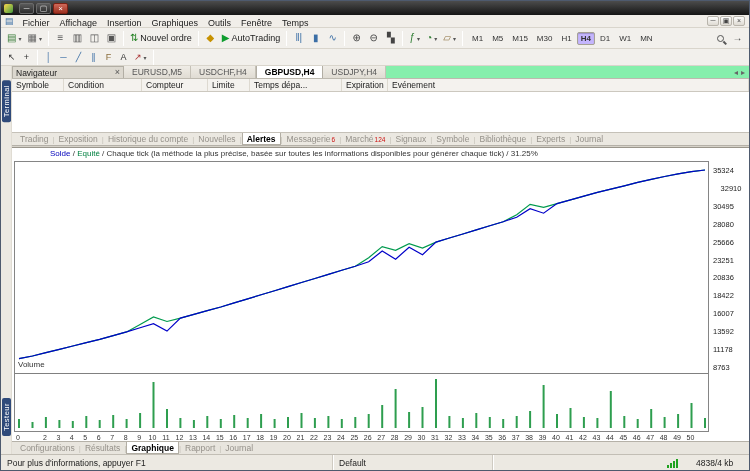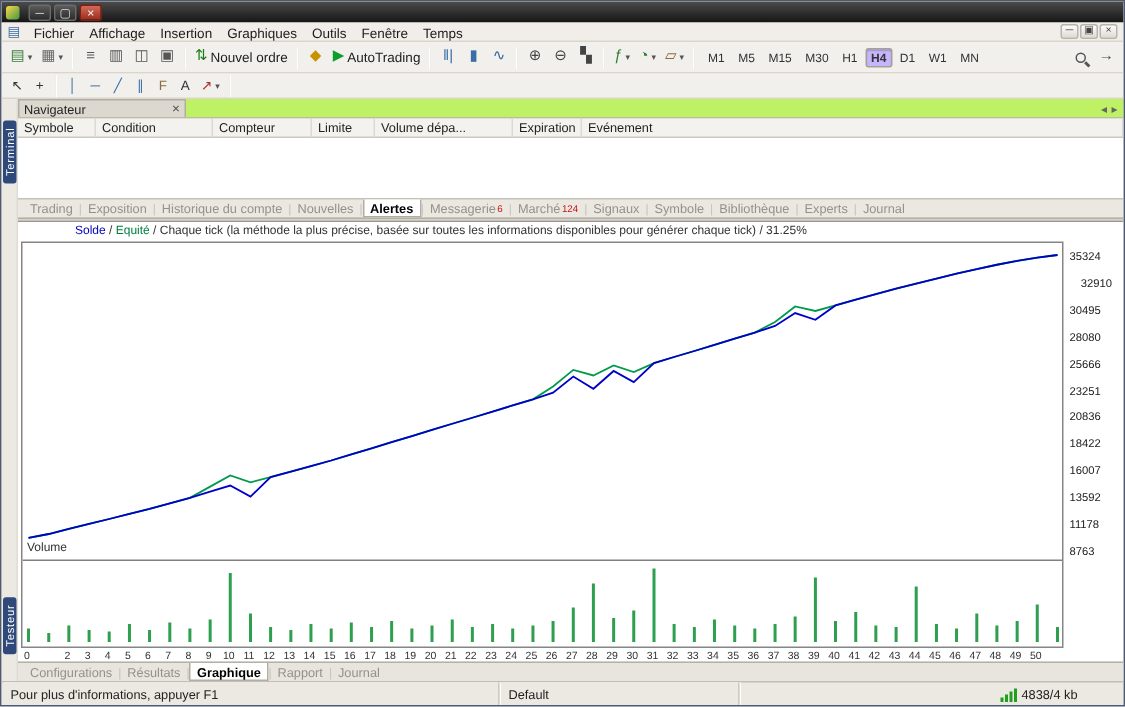--- a/index.html
+++ b/index.html
@@ -44,21 +44,21 @@
   .magnifier::after{ content:""; position:absolute; width:4px; height:1.5px; background:#555; transform:rotate(45deg); left:5px; top:6px;}
 
   
   .mid{ flex:1; display:flex; min-height:0; }
   .gutter{ flex:0 0 11px; background:#ece9e2; display:flex; flex-direction:column; align-items:center; border-right:1px solid #e0dcd3;}
   .vcap{ writing-mode:vertical-rl; transform:rotate(180deg); background:#2f4a7a; color:#fff;
          font-size:7.5px; width:9px; padding:5px 0; border-radius:2px; text-align:center; letter-spacing:.5px;}
   .content{ flex:1; display:flex; flex-direction:column; min-width:0; }
 
   
-  .tabsrow{ height:13px; background:#bef264; border-bottom:1px solid #bdb9af; display:flex; align-items:stretch; flex:0 0 auto;}
+  .tabsrow{ height:13px; background:#86efac; border-bottom:1px solid #bdb9af; display:flex; align-items:stretch; flex:0 0 auto;}
   .navcap{ flex:0 0 112px; background:#dcd8cf; border:1px solid #b2aea4; border-bottom:none; display:flex; align-items:center; padding:0 3px; }
   .navcap .cap{ flex:1; font-size:8.5px; color:#222; }
   .navcap .x{ font-size:9px; color:#555; line-height:1;}
   .ctab{ font-size:8.5px; color:#555; padding:0 8px; display:flex; align-items:center;
          border-right:1px solid #c5c1b7; background:linear-gradient(#efece6,#e0dcd3);}
   .ctab.active{ background:#fff; color:#000; font-weight:bold; border-right:1px solid #b2aea4; border-left:1px solid #b2aea4;}
   .tab-scroll{ margin-left:auto; display:flex; align-items:center; gap:3px; padding:0 4px; color:#666; font-size:8px;}
 
   
   .colshdr{ height:13px; background:#f4f2ee; border-bottom:1px solid #ccc8bf; display:flex; flex:0 0 auto;}
@@ -84,21 +84,21 @@
   .testertabs{ position:absolute; left:0; right:0; bottom:0; height:13px; background:#e8e5de;
                border-top:1px solid #b5b1a8; display:flex; align-items:stretch; padding-left:4px;}
 
   
   .statusbar{ height:16px; background:#ece9e2; border-top:1px solid #c2beb5; display:flex; align-items:stretch; flex:0 0 auto;}
   .scell{ display:flex; align-items:center; padding:0 6px; font-size:8.5px; color:#222;
           border-right:1px solid #cfcbc2; box-shadow:1px 0 0 #fff; white-space:nowrap; overflow:hidden;}
   .scell.help{ flex:0 0 332px; }
   .scell.profile{ flex:0 0 160px; }
   .scell.fill{ flex:1; border-right:none; box-shadow:none;}
-  .scell.conn{ flex:0 0 88px; gap:3px; border-right:none; box-shadow:none;}
+  .scell.conn{ flex:0 0 88px; gap:18px; border-right:none; box-shadow:none;}
   .bars{ display:flex; align-items:flex-end; gap:1px; height:10px;}
   .bars i{ display:block; width:2px; background:#1fa11f; }
 </style>
 </head>
 <body>
 
 <div class="window">
 
   <div class="titlebar">
     <div class="app-icon"></div>
@@ -247,32 +247,38 @@
       <div style="height:18px"></div>
     </div>
 
     <div class="content">
 
       <div class="tabsrow">
         <div class="navcap">
           <span class="cap">Navigateur</span>
           <span class="x">×</span>
         </div>
+        <span id="chart-tabs" style="display:flex">
+            <span class="ctab">EURUSD,M5</span>
+            <span class="ctab">USDCHF,H4</span>
+            <span class="ctab active">GBPUSD,H4</span>
+            <span class="ctab">USDJPY,H4</span>
+          </span>
         <span class="tab-scroll">
           <span>◂</span>
           <span>▸</span>
         </span>
       </div>
 
       <div class="colshdr" id="terminal-columns">
           <div class="colcell" style="flex: 0 0 52px;">Symbole</div>
           <div class="colcell" style="flex: 0 0 78px;">Condition</div>
           <div class="colcell" style="flex: 0 0 66px;">Compteur</div>
           <div class="colcell" style="flex: 0 0 42px;">Limite</div>
-          <div class="colcell" style="flex: 0 0 92px;">Volume dépa...</div>
+          <div class="colcell" style="flex: 0 0 92px;">Temps dépa...</div>
           <div class="colcell" style="flex: 0 0 46px;">Expiration</div>
           <div class="colcell" style="flex: 1 1 0%;">Evénement</div>
         </div>
       <div class="tbody"></div>
       <div class="ttabs" id="terminal-tabs">
           <span class="ttab">
             <span>Trading</span>
           </span>
           <span class="tdiv">|</span>
           <span class="ttab">

